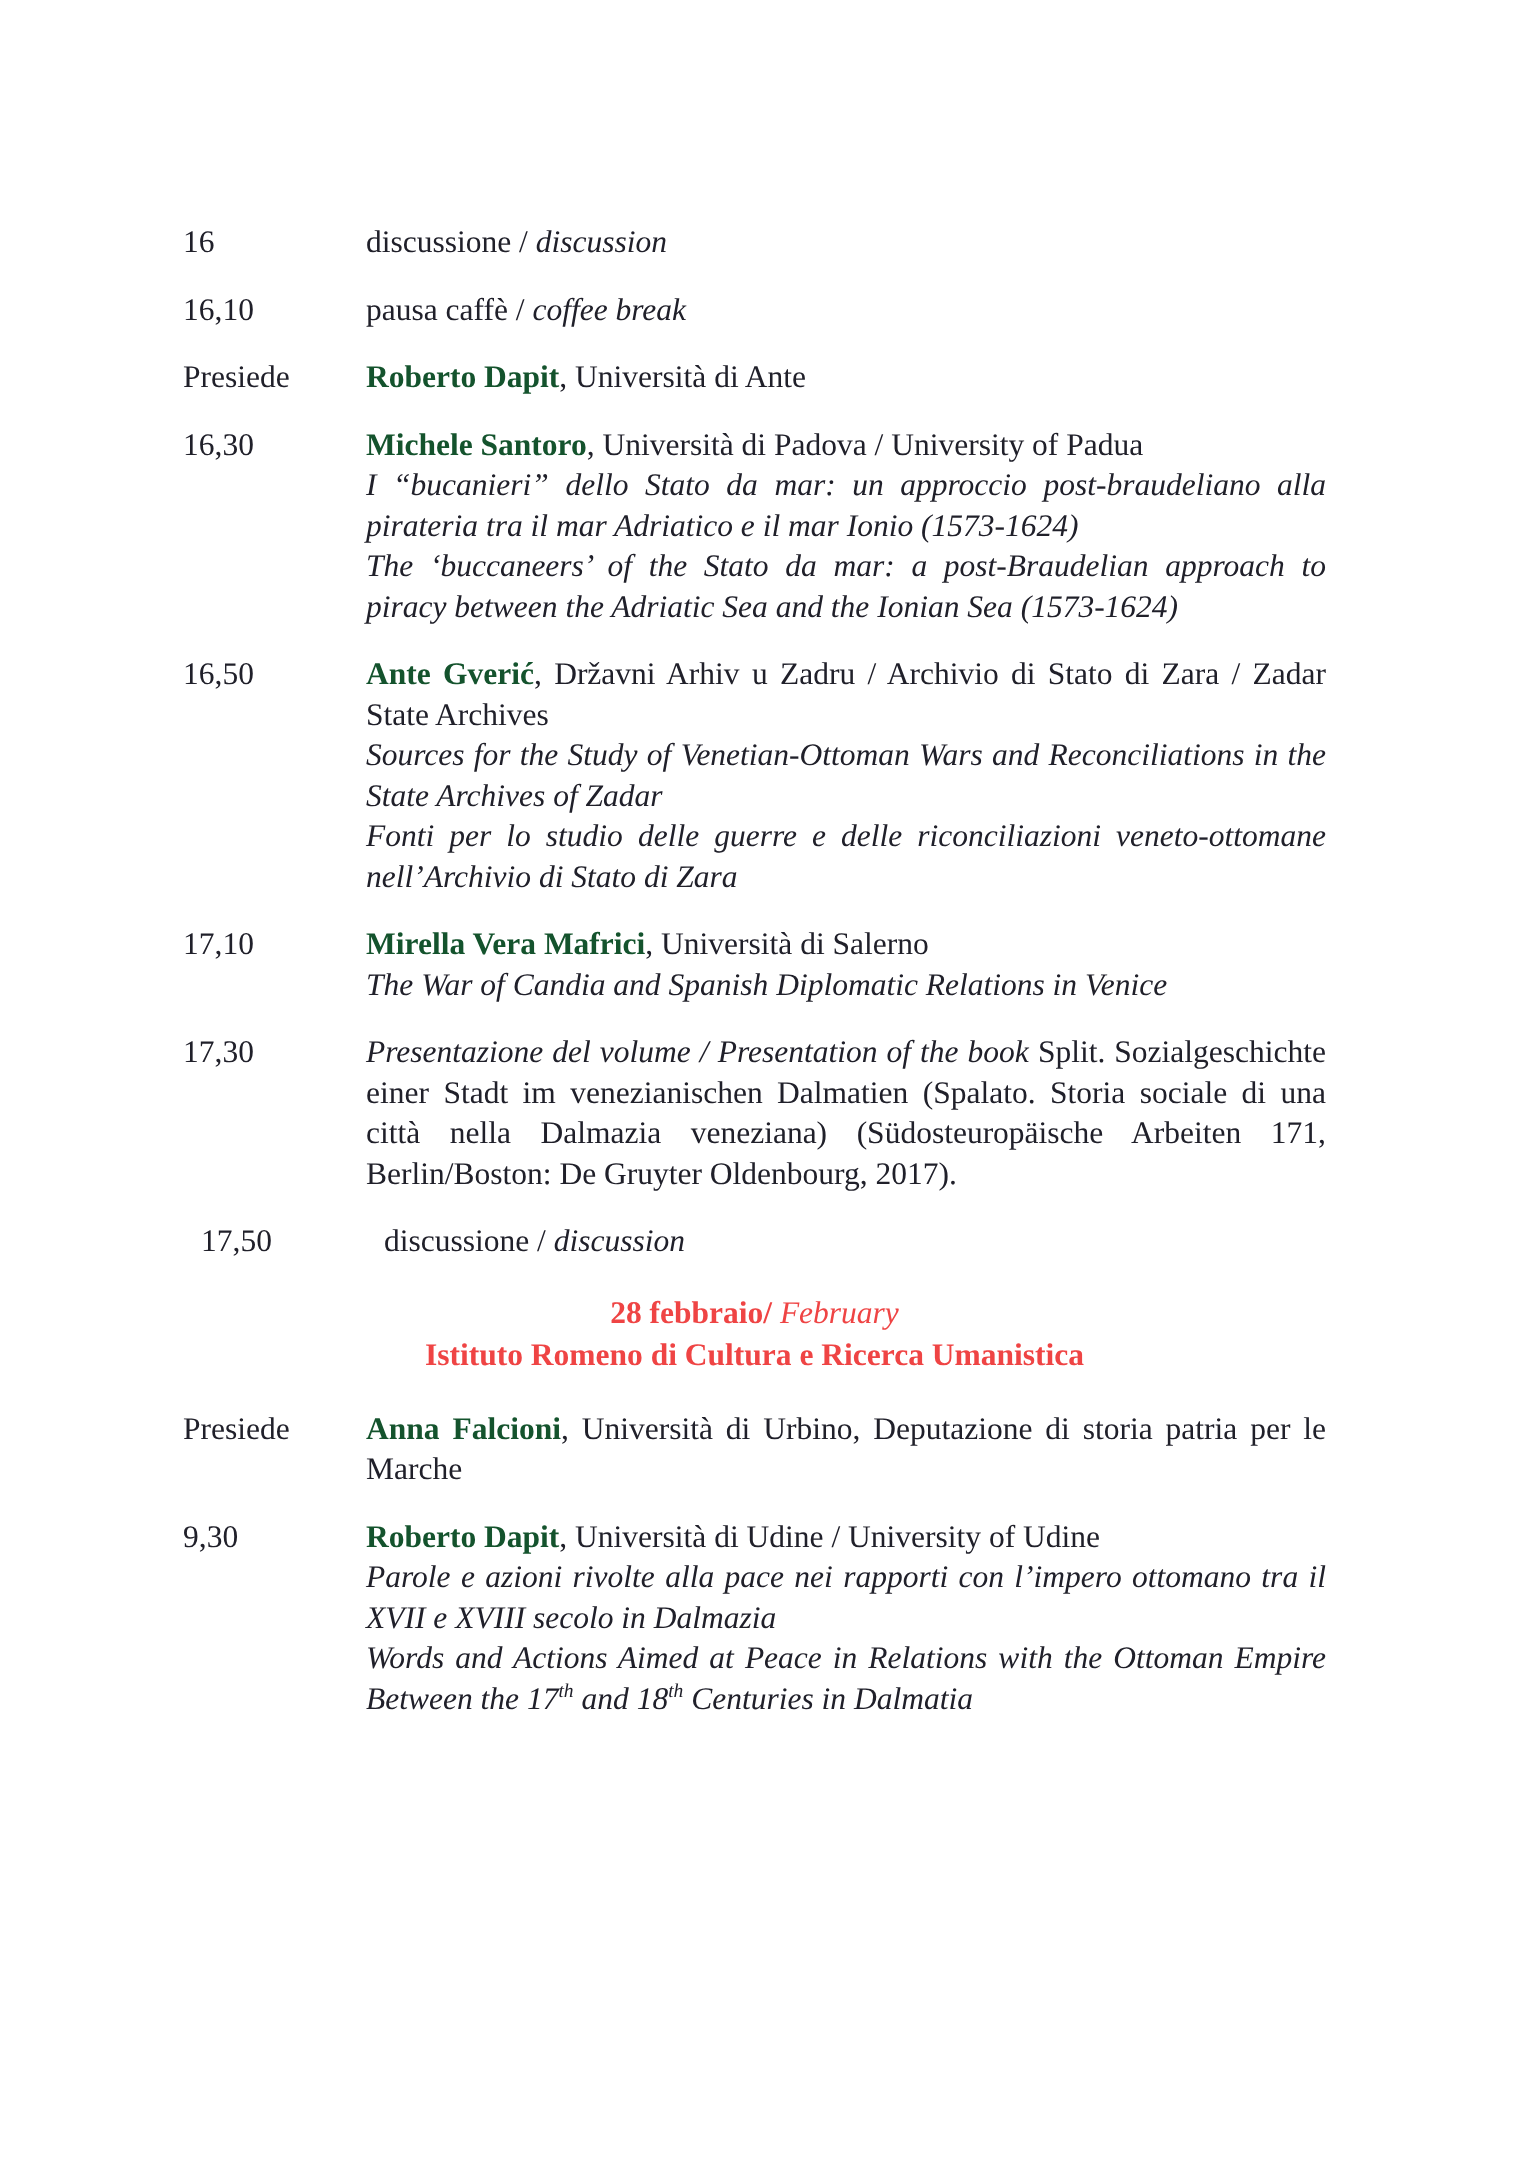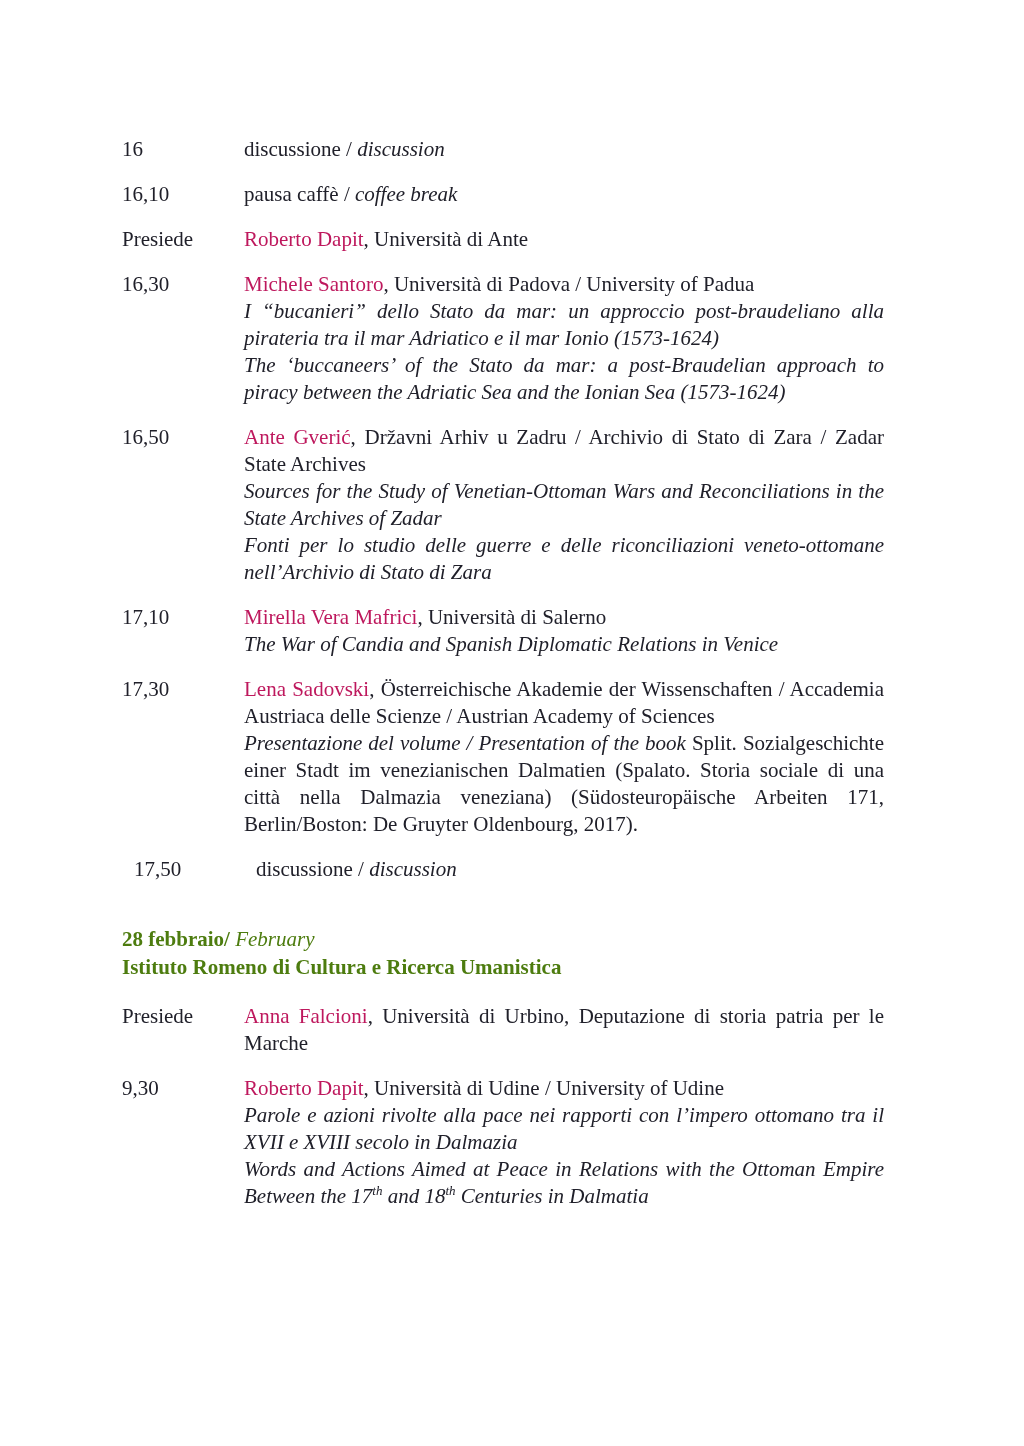--- a/index.html
+++ b/index.html
@@ -1,29 +1,29 @@
 <!DOCTYPE html>
 <html><head>
 <meta charset="utf-8">
 <style>
   html,body{margin:0;padding:0;background:#ffffff;}
   .page{
     width:1024px;height:1446px;background:#ffffff;position:relative;
     font-family:"Liberation Serif", serif;
     color:#20202a;font-size:21px;line-height:27px;overflow:hidden;
   }
-  .wrap{position:absolute;left:122px;top:136px;width:762px;}
+  .wrap{position:absolute;left:122px;top:148px;width:762px;}
   .row{display:flex;margin-bottom:18px;}
   .time{flex:0 0 122px;width:122px;}
   .content{width:640px;text-align:justify;}
   .it{font-style:italic;}
-  .name{color:#be185d;font-weight:normal;}
+  .name{color:#14532d;font-weight:bold;}
   .title{font-style:italic;}
   .mt-lg{margin-top:13px;margin-left:12px;}
-  .section-header{margin-top:42px;margin-bottom:22px;text-align:left;color:#4d7c0f;line-height:28px;}
+  .section-header{margin-top:20px;margin-bottom:22px;text-align:center;color:#ef4444;line-height:28px;}
   .section-header .date-bold{font-weight:bold;}
   .section-header .date-italic{font-style:italic;}
   .section-header .venue{font-weight:bold;}
   sup{font-size:0.62em;line-height:0;vertical-align:super;}
 </style>
 </head>
 <body>
 
 <div class="page">
   <div class="wrap">
@@ -65,21 +65,20 @@
       <div class="time">17,10</div>
       <div class="content">
         <div><span class="name">Mirella Vera Mafrici</span><span>, Università di Salerno</span></div>
         <div class="title">The War of Candia and Spanish Diplomatic Relations in Venice</div>
       </div>
     </div>
 
     <div class="row">
       <div class="time">17,30</div>
       <div class="content">
-        <div><span class="name">Lena Sadovski</span><span>, Österreichische Akademie der Wissenschaften / Accademia Austriaca delle Scienze / Austrian Academy of Sciences</span></div>
         <div><span class="it">Presentazione del volume / Presentation of the book </span><span>Split. Sozialgeschichte einer Stadt im venezianischen Dalmatien (Spalato. Storia sociale di una città nella Dalmazia veneziana) (Südosteuropäische Arbeiten 171, Berlin/Boston: De Gruyter Oldenbourg, 2017).</span></div>
       </div>
     </div>
 
     <div class="row mt-lg">
       <div class="time">17,50</div>
       <div class="content"><span>discussione / </span><span class="it">discussion</span></div>
     </div>
 
     <div class="section-header">

